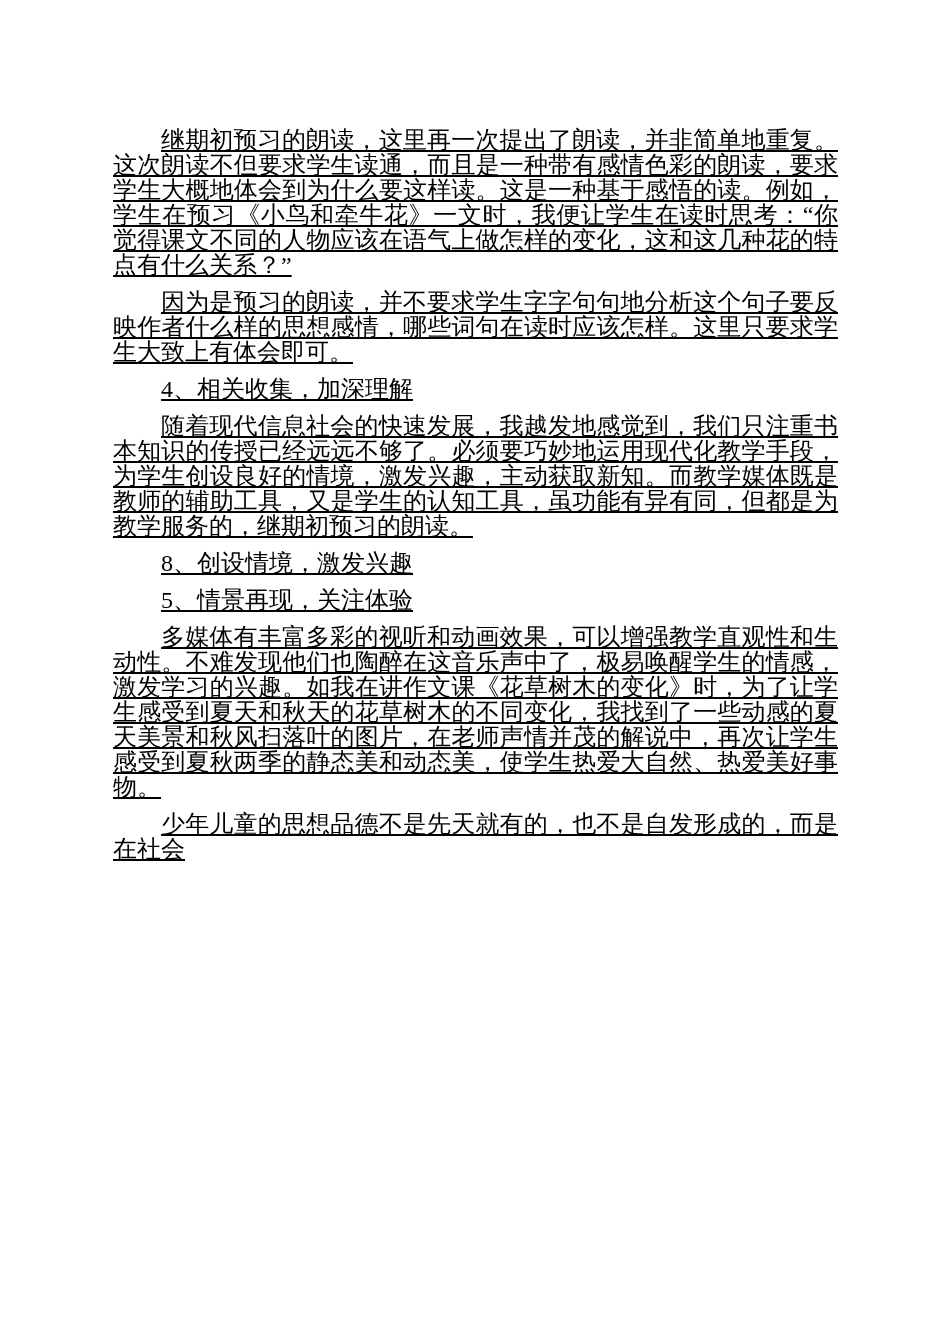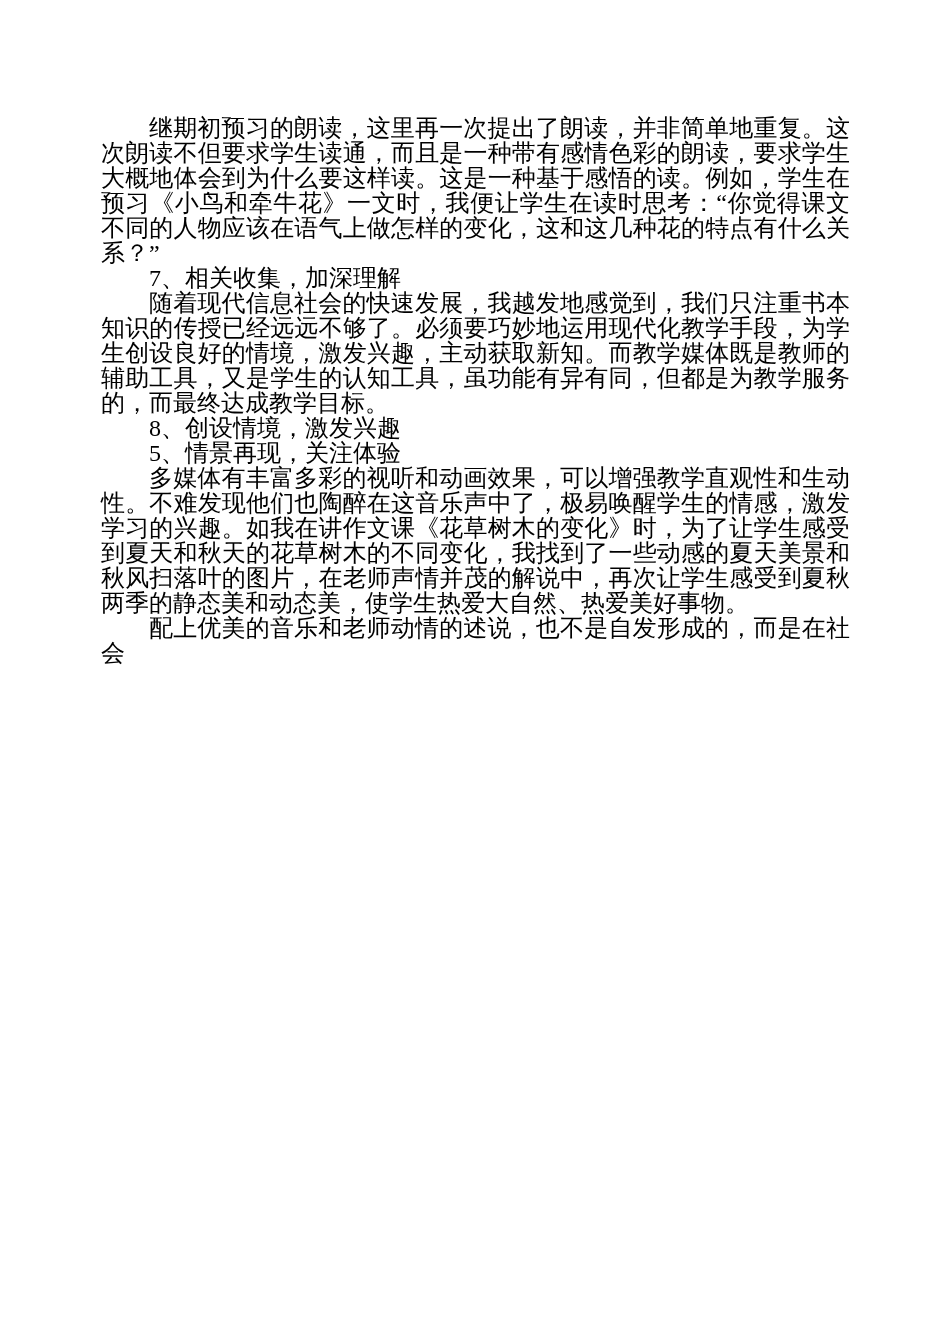--- a/index.html
+++ b/index.html
@@ -20,35 +20,37 @@
     top: 116px;
     width: 749px;
     font-family: "Liberation Serif", "DejaVu Serif", serif;
     font-size: 24px;
     line-height: 25px;
     color: #000000;
     text-align: justify;
     letter-spacing: 0;
   }
   .doc-content p {
-    margin: 0;
+    margin: 12px;
     padding: 0;
     text-indent: 2em;
     word-break: break-all;
+    text-decoration: underline;
   }
   .doc-content p.section-heading {
     font-weight: bold;
   }
 </style>
 </head>
 <body>
 
 <div class="page" style="background: rgb(255, 255, 255);">
   <div class="doc-content" style="color: rgb(0, 0, 0);">
       <p class="body-paragraph">继期初预习的朗读，这里再一次提出了朗读，并非简单地重复。这次朗读不但要求学生读通，而且是一种带有感情色彩的朗读，要求学生大概地体会到为什么要这样读。这是一种基于感悟的读。例如，学生在预习《小鸟和牵牛花》一文时，我便让学生在读时思考：“你觉得课文不同的人物应该在语气上做怎样的变化，这和这几种花的特点有什么关系？”</p>
-      <p class="numbered-subheading">7、相关收集，加深理解</p>
-      <p class="body-paragraph">随着现代信息社会的快速发展，我越发地感觉到，我们只注重书本知识的传授已经远远不够了。必须要巧妙地运用现代化教学手段，为学生创设良好的情境，激发兴趣，主动获取新知。而教学媒体既是教师的辅助工具，又是学生的认知工具，虽功能有异有同，但都是为教学服务的，而最终达成教学目标。</p>
+      <p class="body-paragraph">因为是预习的朗读，并不要求学生字字句句地分析这个句子要反映作者什么样的思想感情，哪些词句在读时应该怎样。这里只要求学生大致上有体会即可。</p>
+      <p class="numbered-subheading">4、相关收集，加深理解</p>
+      <p class="body-paragraph">随着现代信息社会的快速发展，我越发地感觉到，我们只注重书本知识的传授已经远远不够了。必须要巧妙地运用现代化教学手段，为学生创设良好的情境，激发兴趣，主动获取新知。而教学媒体既是教师的辅助工具，又是学生的认知工具，虽功能有异有同，但都是为教学服务的，继期初预习的朗读。</p>
       <p class="numbered-subheading">8、创设情境，激发兴趣</p>
       <p class="numbered-subheading">5、情景再现，关注体验</p>
       <p class="body-paragraph">多媒体有丰富多彩的视听和动画效果，可以增强教学直观性和生动性。不难发现他们也陶醉在这音乐声中了，极易唤醒学生的情感，激发学习的兴趣。如我在讲作文课《花草树木的变化》时，为了让学生感受到夏天和秋天的花草树木的不同变化，我找到了一些动感的夏天美景和秋风扫落叶的图片，在老师声情并茂的解说中，再次让学生感受到夏秋两季的静态美和动态美，使学生热爱大自然、热爱美好事物。</p>
-      <p class="body-paragraph">配上优美的音乐和老师动情的述说，也不是自发形成的，而是在社会</p>
+      <p class="body-paragraph">少年儿童的思想品德不是先天就有的，也不是自发形成的，而是在社会</p>
     </div>
 </div>
 
 </body></html>

